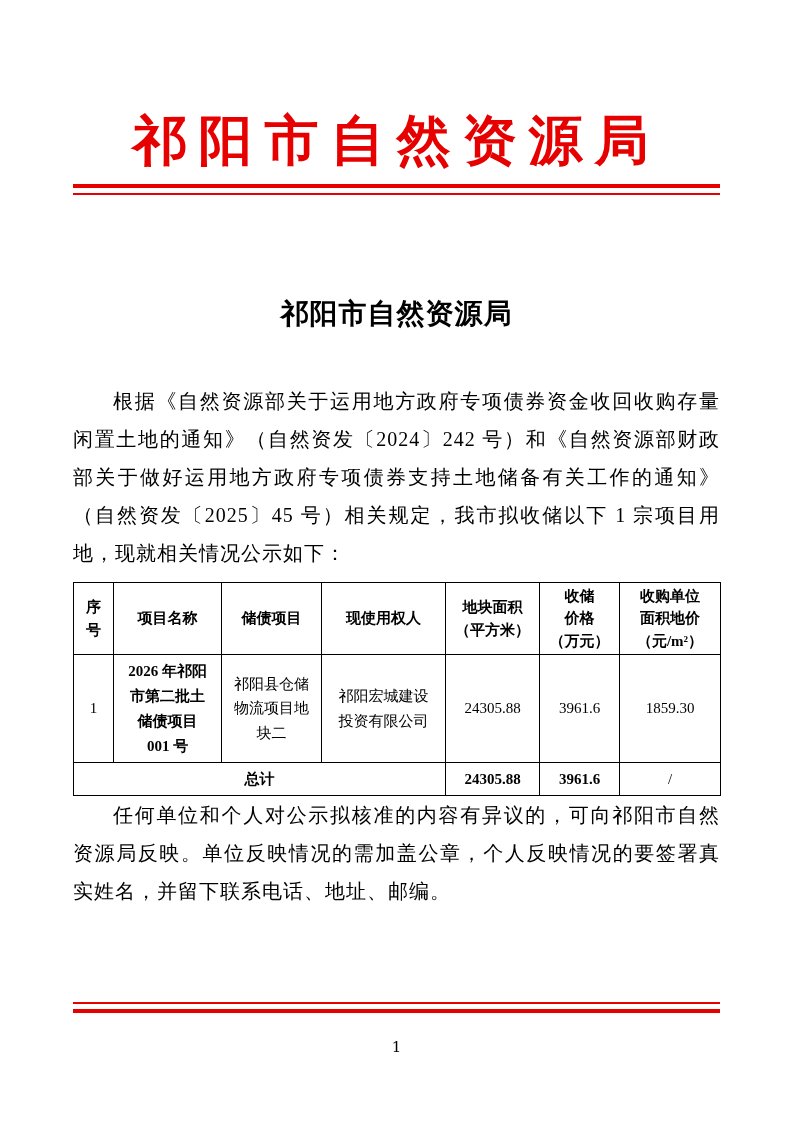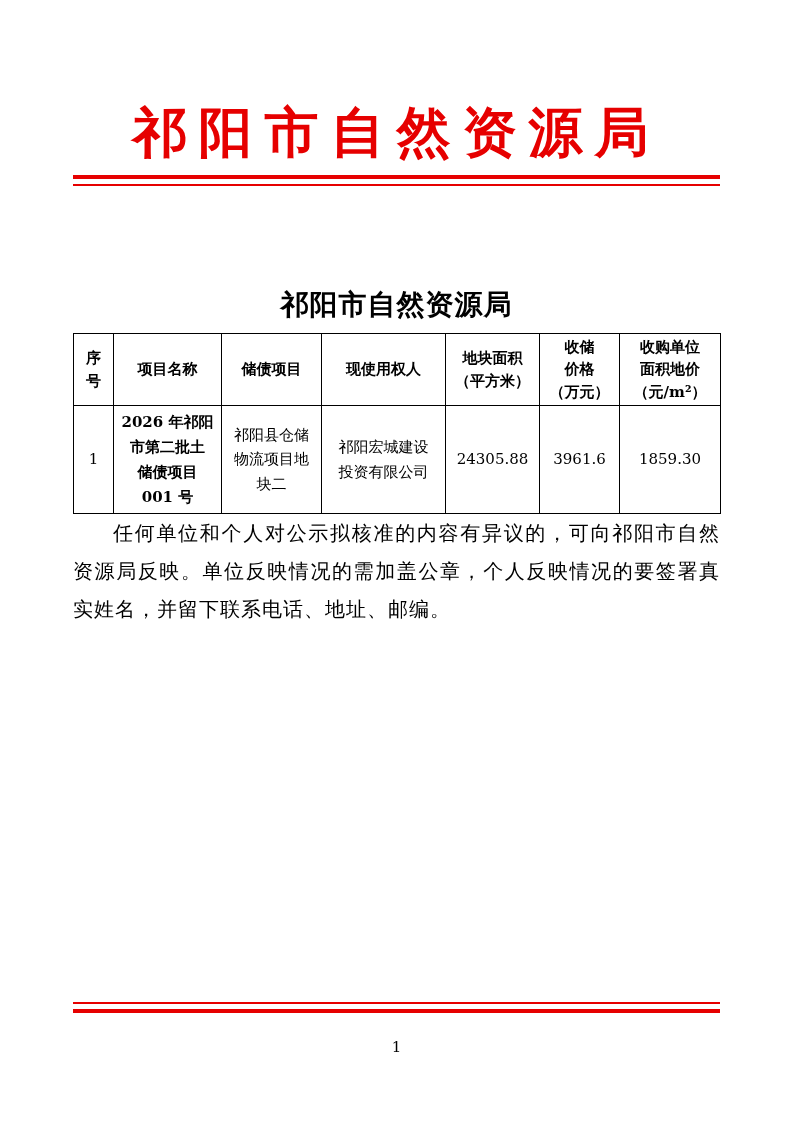--- a/index.html
+++ b/index.html
@@ -9,21 +9,21 @@
   .page {
     position: relative;
     width: 793px;
     height: 1122px;
     margin: 0 auto;
     background: #ffffff;
     color: #000;
     font-family: "DejaVu Serif", "Liberation Serif", serif;
     overflow: hidden;
   }
-  .content { padding: 8px 73px; }
+  .content { padding: 17px 73px; font-family: Liberation Serif, serif; }
 
   .agency-name {
     padding-top: 92px;
     text-align: center;
     color: var(--accent);
     font-size: 54px;
     font-weight: 700;
     letter-spacing: 12px;
     line-height: 1.2;
     white-space: nowrap;
@@ -98,20 +98,21 @@
 
     <div class="agency-name">祁阳市自然资源局</div>
 
     <div class="rule rule-thick"></div>
     <div class="rule rule-thin"></div>
 
     <div class="doc-title">
       <div>祁阳市自然资源局</div>
     </div>
 
+    <p class="par par-intro">根据《自然资源部关于运用地方政府专项债券资金收回收购存量闲置土地的通知》（自然资发〔2024〕242 号）和《自然资源部财政部关于做好运用地方政府专项债券支持土地储备有关工作的通知》（自然资发〔2025〕45 号）相关规定，我市拟收储以下 1 宗项目用地，现就相关情况公示如下：</p>
 
     <table class="data-table">
       <colgroup>
         <col style="width:40px">
         <col style="width:108px">
         <col style="width:100px">
         <col style="width:124px">
         <col style="width:94px">
         <col style="width:80px">
         <col style="width:101px">
@@ -142,20 +143,26 @@
 001 号</td>
           <td class="cell-left">祁阳县仓储
 物流项目地
 块二</td>
           <td class="cell-left">祁阳宏城建设
 投资有限公司</td>
           <td>24305.88</td>
           <td>3961.6</td>
           <td>1859.30</td>
         </tr>
+        <tr class="row-total">
+          <td colspan="4" class="bold">总计</td>
+          <td class="bold">24305.88</td>
+          <td class="bold">3961.6</td>
+          <td>/</td>
+        </tr>
       </tbody>
     </table>
 
     <p class="par par-closing">任何单位和个人对公示拟核准的内容有异议的，可向祁阳市自然资源局反映。单位反映情况的需加盖公章，个人反映情况的要签署真实姓名，并留下联系电话、地址、邮编。</p>
   </div>
 
   <div class="footer-rules">
     <div class="footer-thin"></div>
     <div class="footer-thick"></div>
   </div>

